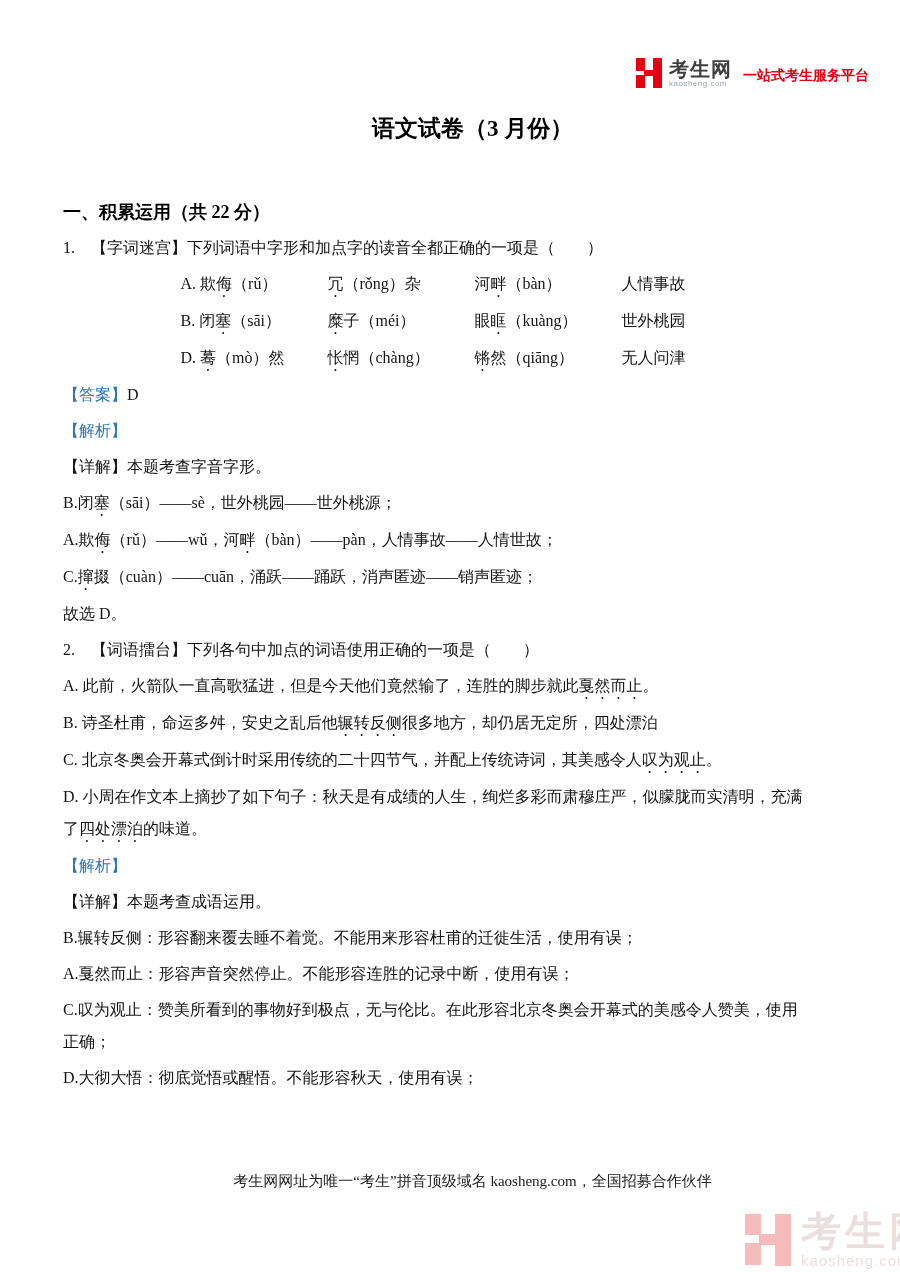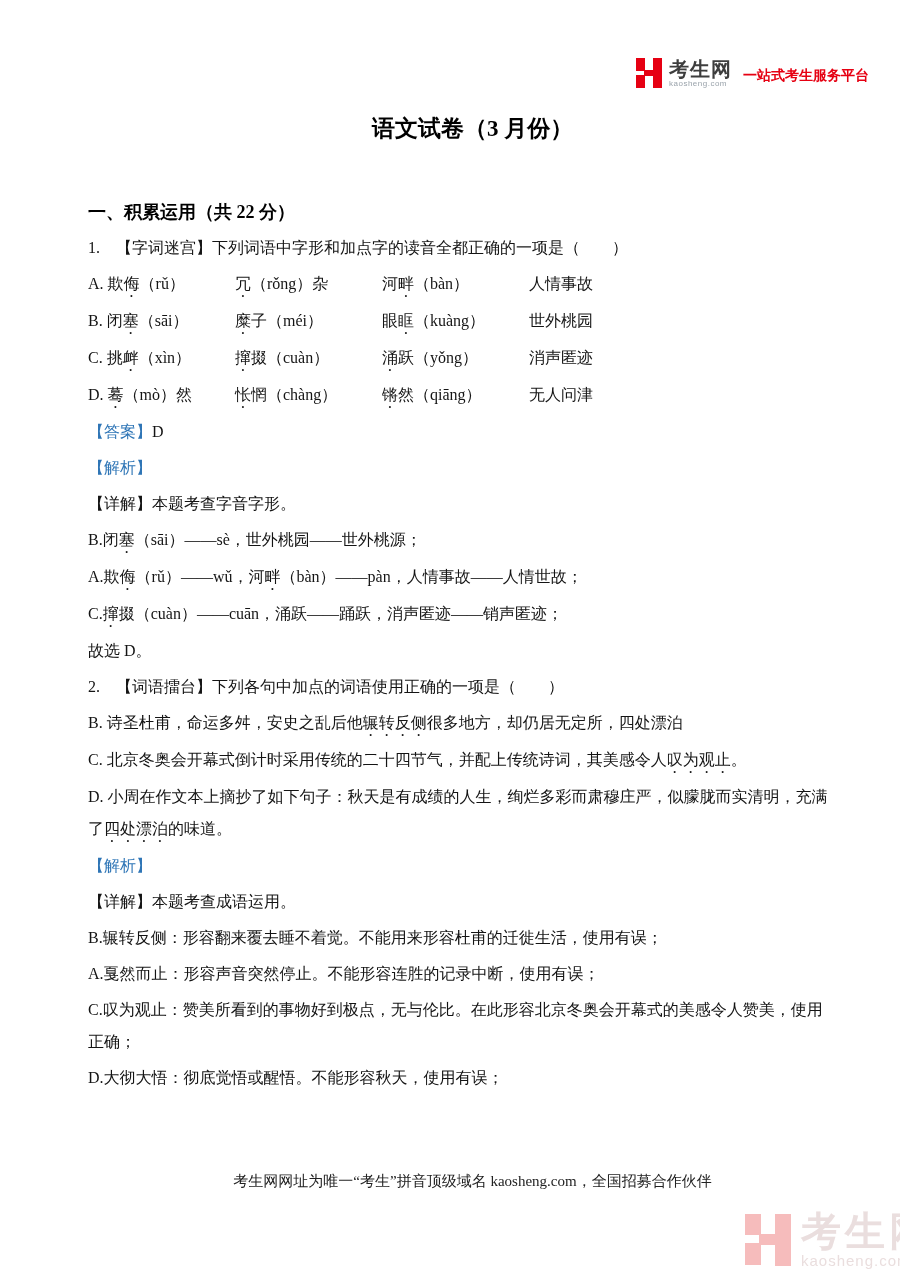--- a/index.html
+++ b/index.html
@@ -20,23 +20,23 @@
   .brand-text { line-height:1; }
   .brand-name { font-family:"Liberation Sans","DejaVu Sans",sans-serif; font-size:20px; font-weight:bold; color:#3d3d3d; letter-spacing:1px; }
   .brand-domain { font-family:"Liberation Sans","DejaVu Sans",sans-serif; font-size:8px; color:#9aa3ab; letter-spacing:.5px; margin-top:1px; }
   .brand-tagline { font-family:"Liberation Sans","DejaVu Sans",sans-serif; font-size:14px; font-weight:bold; color:var(--red,#e60012); margin:0 0 3px 4px; white-space:nowrap;text-align:right; }
 
   
   .title { position:absolute; top:108px; left:0; right:0; text-align:center; font-weight:bold; font-size:23px; color:#000; }
   .title div { line-height:41px; }
 
   
-  .content { position:absolute; top:196px; left:88px; width:740px; font-size:16px; color:#141414; }
+  .content { position:absolute; top:196px; left:63px; width:740px; font-size:16px; color:#141414; }
   .para, .row { line-height:32px; margin-bottom:4px; }
-  .row { display:flex; }
+  .row { display:flex;justify-content:center; }
   .row .cell { width:147px; flex:0 0 auto; }
   .row .cell:last-child { width:auto; }
   .heading { font-weight:bold; font-size:18px; color:#000; }
   .blue { color:var(--blue,#2e75b6); }
   .dot {
     -webkit-text-emphasis:filled dot #141414;
     -webkit-text-emphasis-position:under right;
     text-emphasis:filled dot #141414;
     text-emphasis-position:under right;
   }
@@ -83,39 +83,34 @@
         <span class="cell"><span>河</span><span class="dot">畔</span><span>（bàn）</span></span>
         <span class="cell"><span>人情事故</span></span>
       </div>
       <div class="row">
         <span class="cell"><span>B. 闭</span><span class="dot">塞</span><span>（sāi）</span></span>
         <span class="cell"><span class="dot">糜</span><span>子（méi）</span></span>
         <span class="cell"><span>眼</span><span class="dot">眶</span><span>（kuàng）</span></span>
         <span class="cell"><span>世外桃园</span></span>
       </div>
       <div class="row">
-        <span class="cell"><span>C. 挑</span><span class="dot">衅</span><span>（xìn）</span></span>
-        <span class="cell"><span class="dot">撺</span><span>掇（cuàn）</span></span>
-        <span class="cell"><span class="dot">涌</span><span>跃（yǒng）</span></span>
-        <span class="cell"><span>消声匿迹</span></span>
-      </div>
-      <div class="row">
         <span class="cell"><span>D. </span><span class="dot">蓦</span><span>（mò）然</span></span>
         <span class="cell"><span class="dot">怅</span><span>惘（chàng）</span></span>
         <span class="cell"><span class="dot">锵</span><span>然（qiāng）</span></span>
         <span class="cell"><span>无人问津</span></span>
       </div>
       <div class="para"><span class="blue">【答案】</span><span>D</span></div>
       <div class="para"><span class="blue">【解析】</span></div>
       <div class="para"><span>【详解】本题考查字音字形。</span></div>
       <div class="para"><span>B.闭</span><span class="dot">塞</span><span>（sāi）——sè，世外桃园——世外桃源；</span></div>
       <div class="para"><span>A.欺</span><span class="dot">侮</span><span>（rǔ）——wǔ，河</span><span class="dot">畔</span><span>（bàn）——pàn，人情事故——人情世故；</span></div>
       <div class="para"><span>C.</span><span class="dot">撺</span><span>掇（cuàn）——cuān，涌跃——踊跃，消声匿迹——销声匿迹；</span></div>
       <div class="para"><span>故选 D。</span></div>
       <div class="para"><span>2.　【词语擂台】下列各句中加点的词语使用正确的一项是（　　）</span></div>
+      <div class="para"><span>A. 此前，火箭队一直高歌猛进，但是今天他们竟然输了，连胜的脚步就此</span><span class="dot">戛然而止</span><span>。</span></div>
       <div class="para"><span>B. 诗圣杜甫，命运多舛，安史之乱后他</span><span class="dot">辗转反侧</span><span>很多地方，却仍居无定所，四处漂泊</span></div>
       <div class="para"><span>C. 北京冬奥会开幕式倒计时采用传统的二十四节气，并配上传统诗词，其美感令人</span><span class="dot">叹为观止</span><span>。</span></div>
       <div class="para"><span>D. 小周在作文本上摘抄了如下句子：秋天是有成绩的人生，绚烂多彩而肃穆庄严，似朦胧而实清明，充满了</span><span class="dot">四处漂泊</span><span>的味道。</span></div>
       <div class="para"><span class="blue">【解析】</span></div>
       <div class="para"><span>【详解】本题考查成语运用。</span></div>
       <div class="para"><span>B.辗转反侧：形容翻来覆去睡不着觉。不能用来形容杜甫的迁徙生活，使用有误；</span></div>
       <div class="para"><span>A.戛然而止：形容声音突然停止。不能形容连胜的记录中断，使用有误；</span></div>
       <div class="para"><span>C.叹为观止：赞美所看到的事物好到极点，无与伦比。在此形容北京冬奥会开幕式的美感令人赞美，使用正确；</span></div>
       <div class="para"><span>D.大彻大悟：彻底觉悟或醒悟。不能形容秋天，使用有误；</span></div>
     </div>

